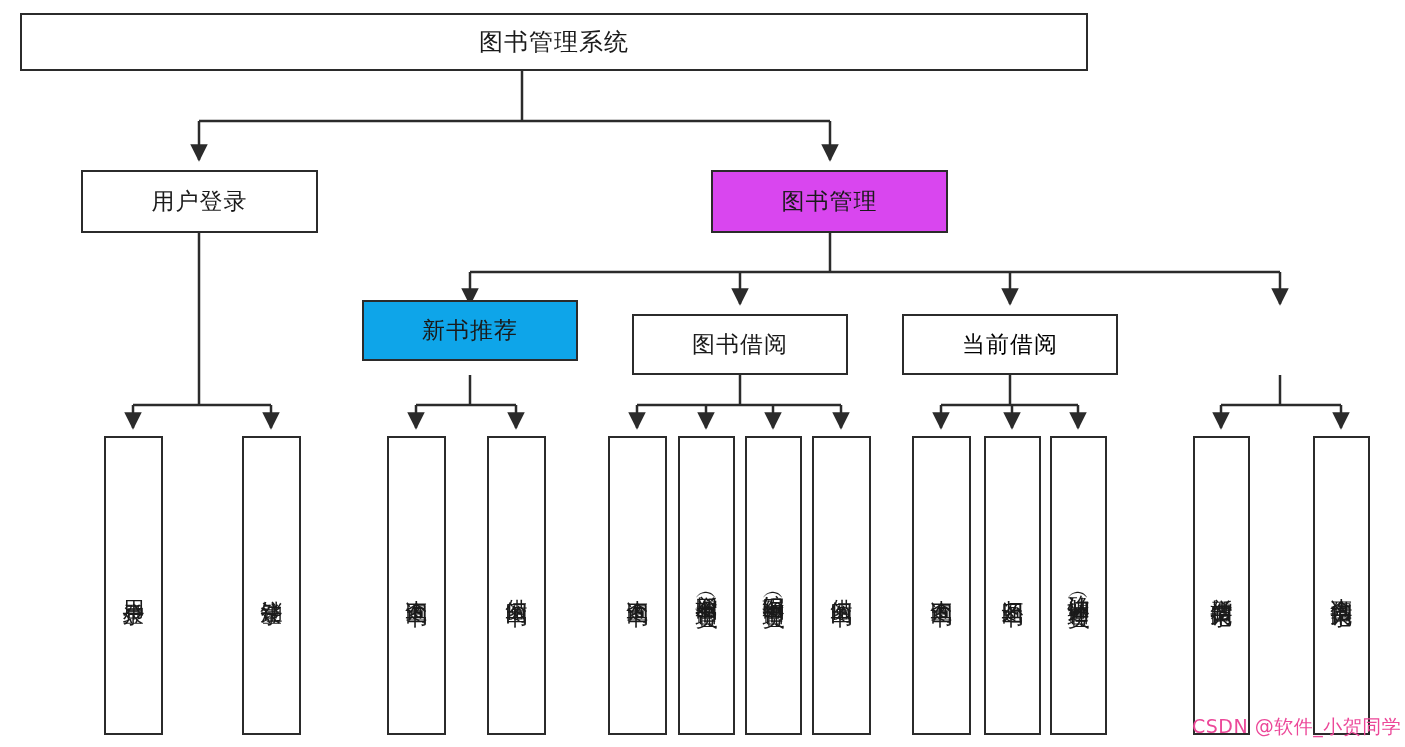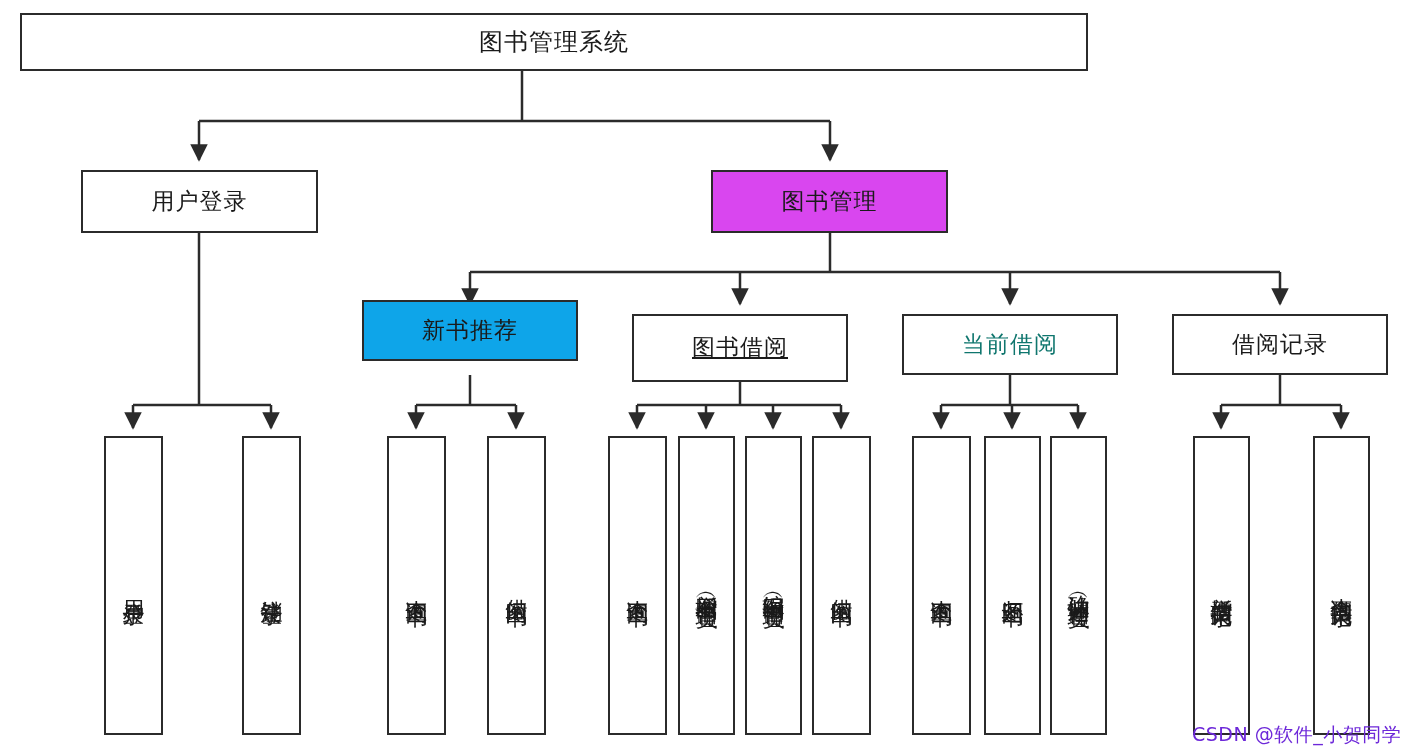--- a/index.html
+++ b/index.html
@@ -128,28 +128,25 @@
   <div class="node h" style="left: 81px; top: 170px; width: 237px; height: 63px; border-color: rgb(43, 43, 43); background: rgb(255, 255, 255); color: rgb(26, 26, 26);">
     <span>用户登录</span>
   </div>
   <div class="node h" style="left: 711px; top: 170px; width: 237px; height: 63px; border-color: rgb(43, 43, 43); background: #d946ef; color: rgb(26, 26, 26);">
     <span>图书管理</span>
   </div>
 
   <div class="node h" style="left: 362px; top: 300px; width: 216px; height: 61px; border-color: rgb(43, 43, 43); background: #0ea5e9; color: rgb(26, 26, 26);">
     <span>新书推荐</span>
   </div>
-  <div class="node h" style="left: 632px; top: 314px; width: 216px; height: 68px; border-color: rgb(43, 43, 43); background: rgb(255, 255, 255); color: rgb(26, 26, 26); text-decoration: underline;">
+  <div class="node h" style="left: 632px; top: 314px; width: 216px; height: 61px; border-color: rgb(43, 43, 43); background: rgb(255, 255, 255); color: rgb(26, 26, 26);">
     <span>图书借阅</span>
   </div>
-  <div class="node h" style="left: 902px; top: 314px; width: 216px; height: 61px; border-color: rgb(43, 43, 43); background: rgb(255, 255, 255); color: #0f766e;">
+  <div class="node h" style="left: 902px; top: 314px; width: 216px; height: 61px; border-color: rgb(43, 43, 43); background: rgb(255, 255, 255); color: #000000;">
     <span>当前借阅</span>
-  </div>
-  <div class="node h" style="left: 1172px; top: 314px; width: 216px; height: 61px; border-color: rgb(43, 43, 43); background: rgb(255, 255, 255); color: rgb(26, 26, 26);">
-    <span>借阅记录</span>
   </div>
 
   <div class="node v" style="left: 104px; top: 436px; width: 59px; height: 299px; border-color: rgb(43, 43, 43); background: rgb(255, 255, 255); color: rgb(26, 26, 26);">
     <span class="vtext">用户登录</span>
   </div>
   <div class="node v" style="left: 242px; top: 436px; width: 59px; height: 299px; border-color: rgb(43, 43, 43); background: rgb(255, 255, 255); color: rgb(26, 26, 26);">
     <span class="vtext">注销登录</span>
   </div>
   <div class="node v" style="left: 387px; top: 436px; width: 59px; height: 299px; border-color: rgb(43, 43, 43); background: rgb(255, 255, 255); color: rgb(26, 26, 26);">
     <span class="vtext">查询图书</span>
@@ -178,15 +175,15 @@
   <div class="node v" style="left: 1050px; top: 436px; width: 57px; height: 299px; border-color: rgb(43, 43, 43); background: rgb(255, 255, 255); color: rgb(26, 26, 26);">
     <span class="vtext">确认归还（管理员）</span>
   </div>
   <div class="node v" style="left: 1193px; top: 436px; width: 57px; height: 299px; border-color: rgb(43, 43, 43); background: rgb(255, 255, 255); color: rgb(26, 26, 26);">
     <span class="vtext">新增借阅记录</span>
   </div>
   <div class="node v" style="left: 1313px; top: 436px; width: 57px; height: 299px; border-color: rgb(43, 43, 43); background: rgb(255, 255, 255); color: rgb(26, 26, 26);">
     <span class="vtext">查询借阅记录</span>
   </div>
 
-  <div class="watermark" style="left: 1192px; top: 714px; color: #6d28d9; margin-top: 8px;">CSDN @软件_小贺同学</div>
+  <div class="watermark" style="left: 1192px; top: 714px; color: #ec4899;">CSDN @软件_小贺同学</div>
 
 </div>
 
 </body></html>

